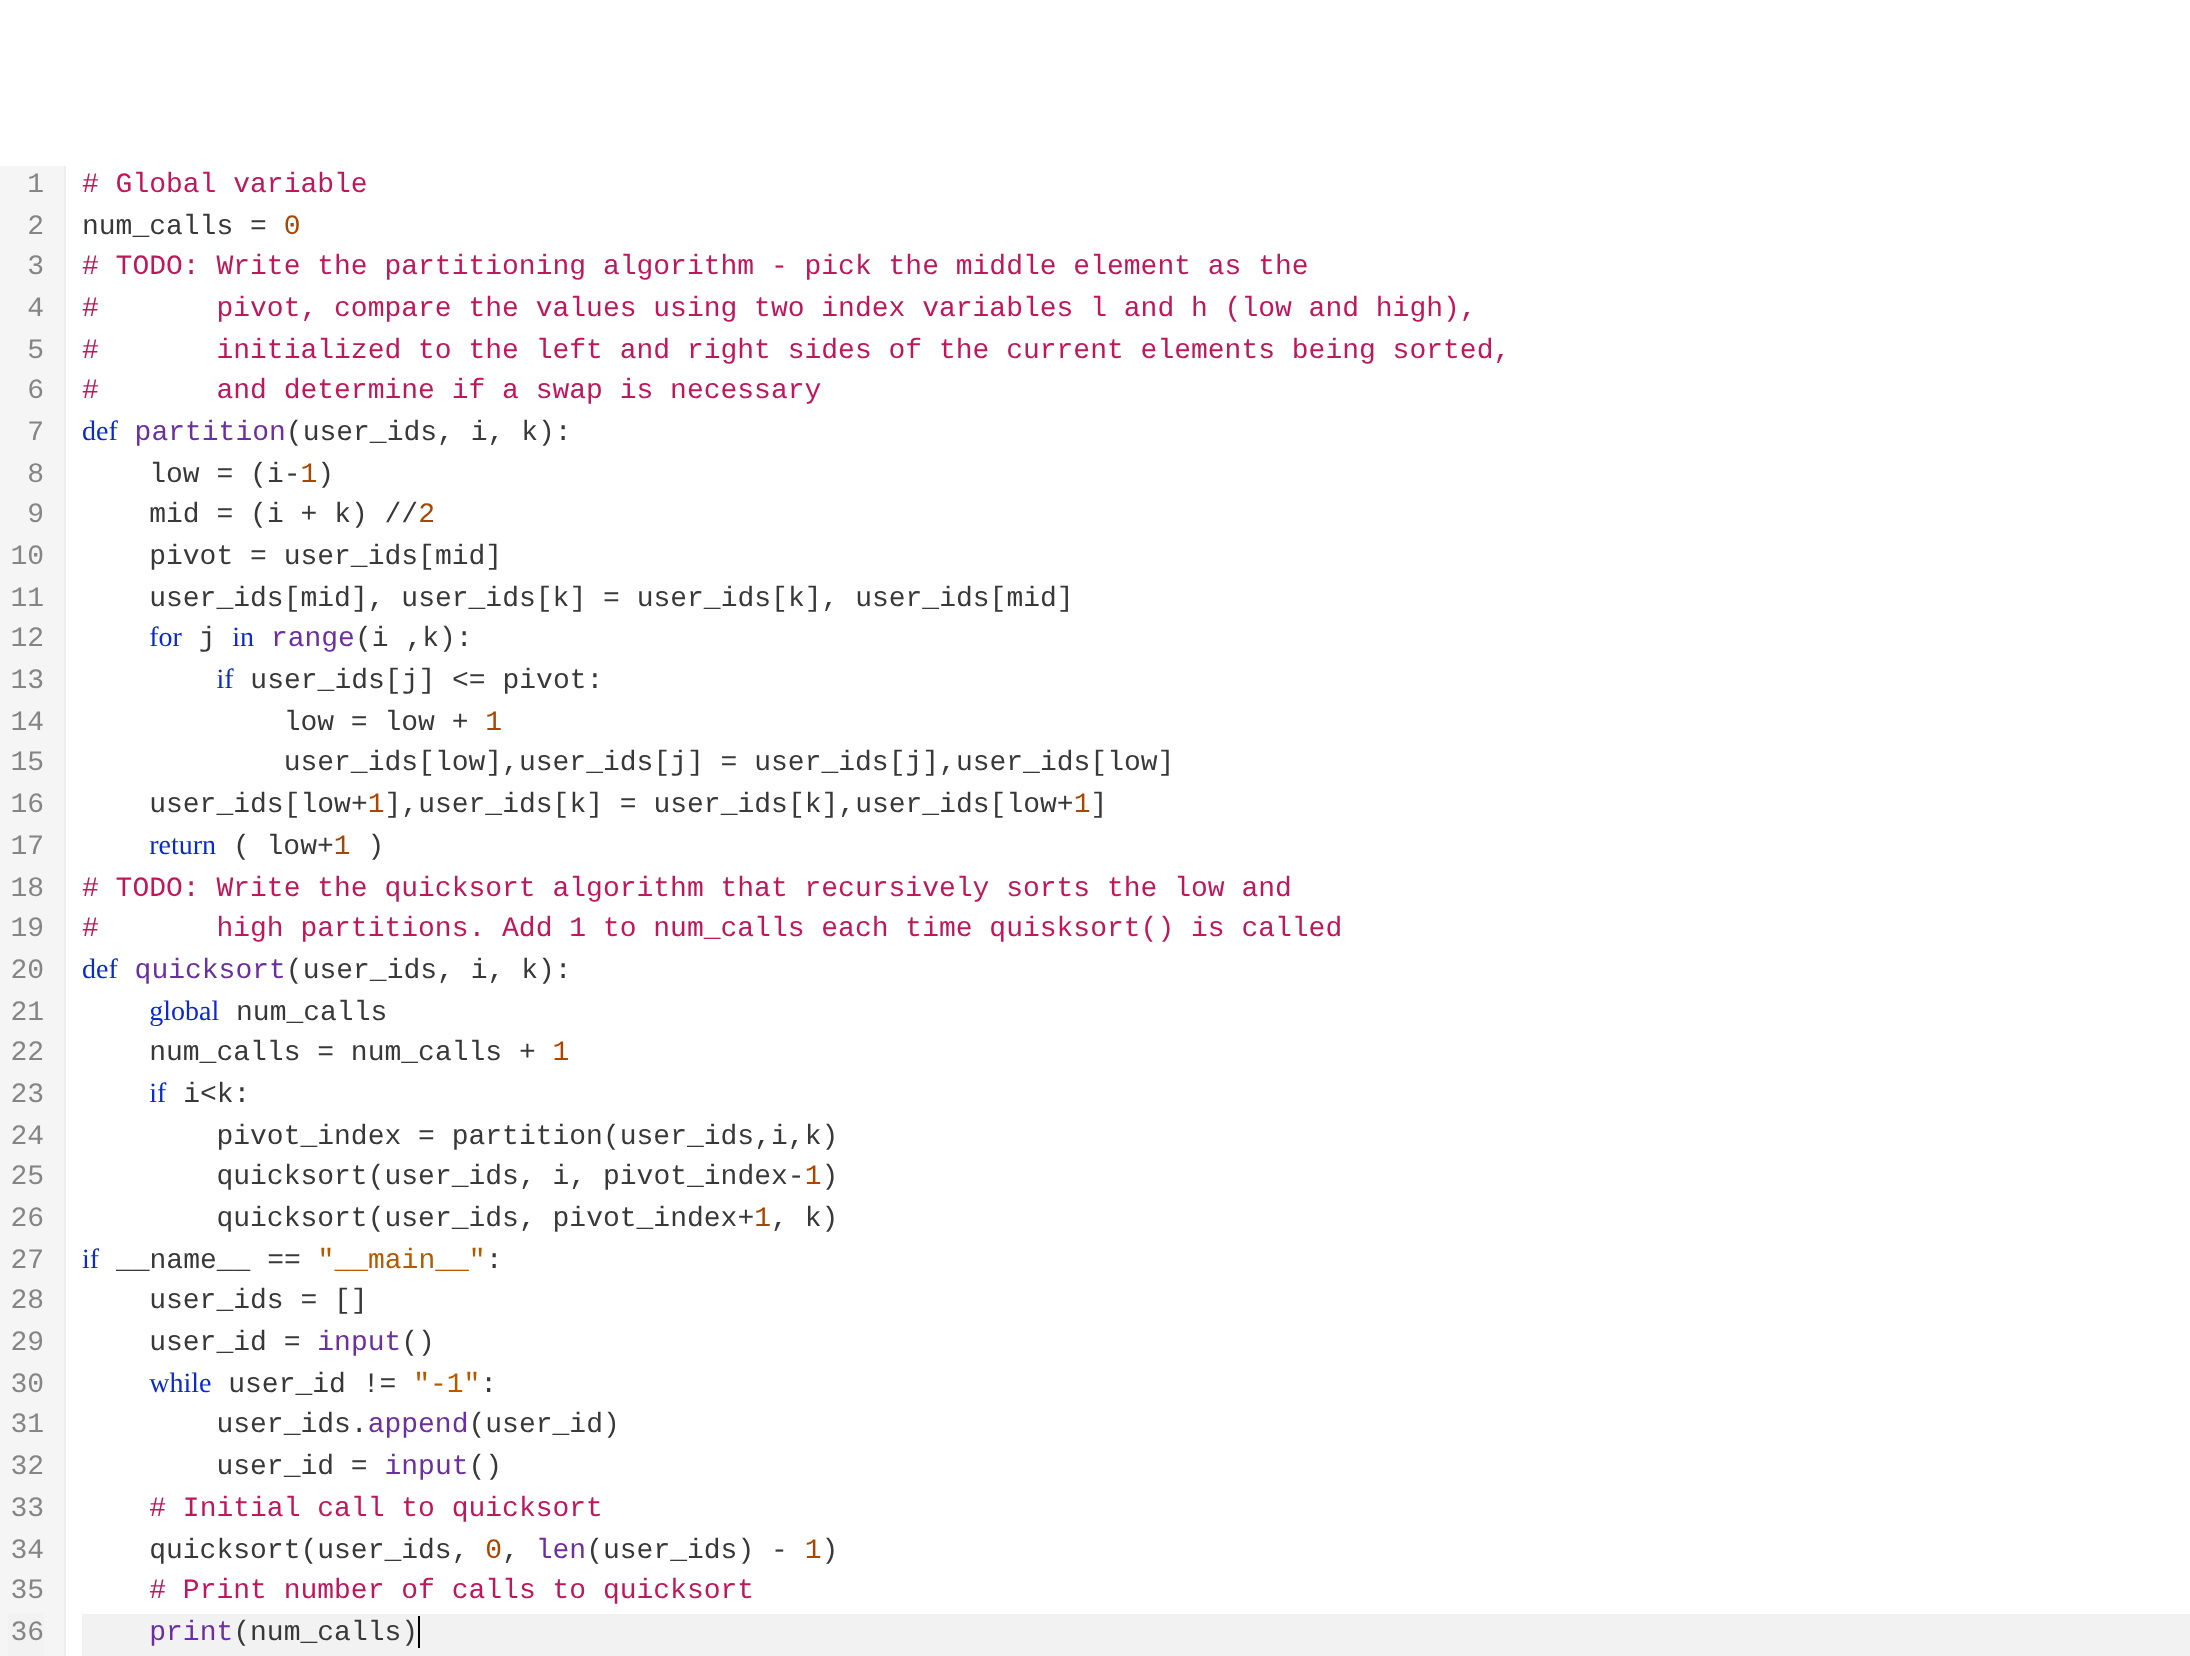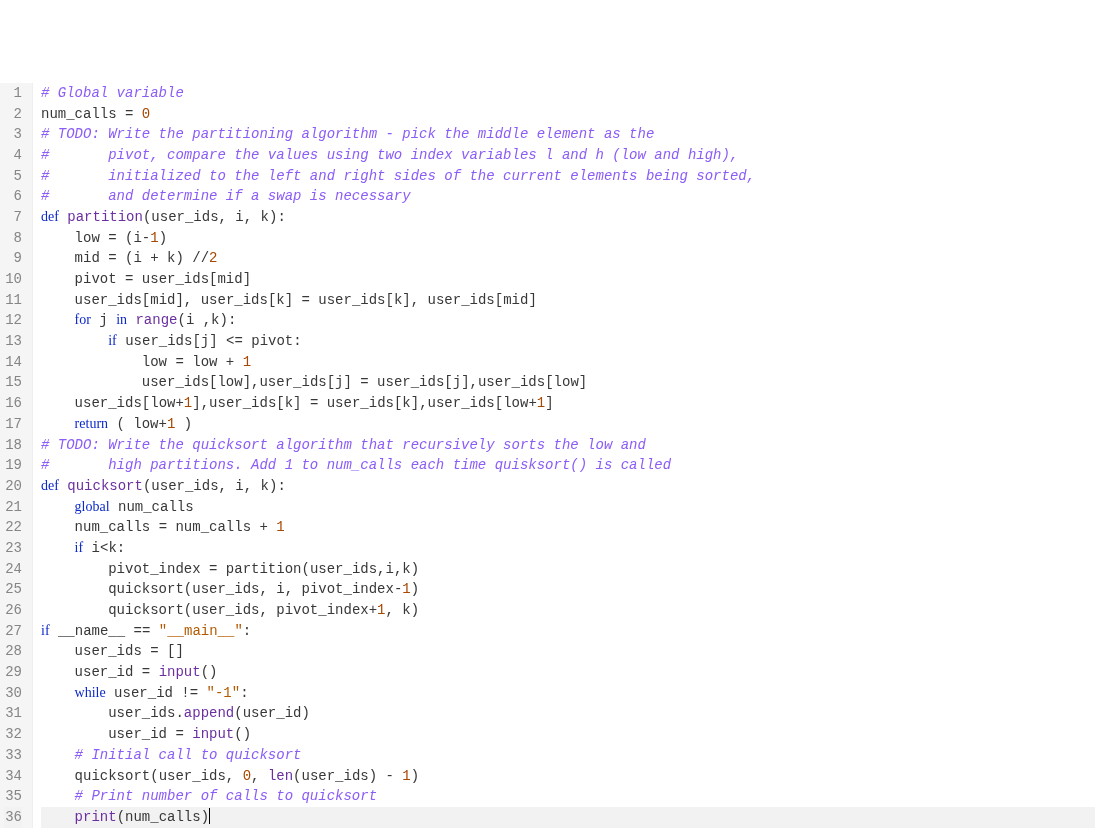--- a/index.html
+++ b/index.html
@@ -25,21 +25,21 @@
     border-right: 1px solid #eeeeee;
     min-width: 33px;
   }
   .code {
     padding-left: 8px;
     flex: 1;
     color: #383838;
   }
   .line { height: 20.7px; }
   .currentline { background: #f2f2f2; }
-  .c-comment { color: #8b5cf6; font-style: italic; }
+  .c-comment { color: #be185d; }
   .c-kw { color: #0c29c9; font-family: Liberation Serif, serif; }
   .c-num { color: #a74700; }
   .c-str { color: #b35a00; }
   .c-func { color: #6b2fa0; }
   .c-op { color: #383838; }
   .c-id { color: #383838; }
   .cursor {
     display: inline-block;
     width: 1px;
     height: 16px;

